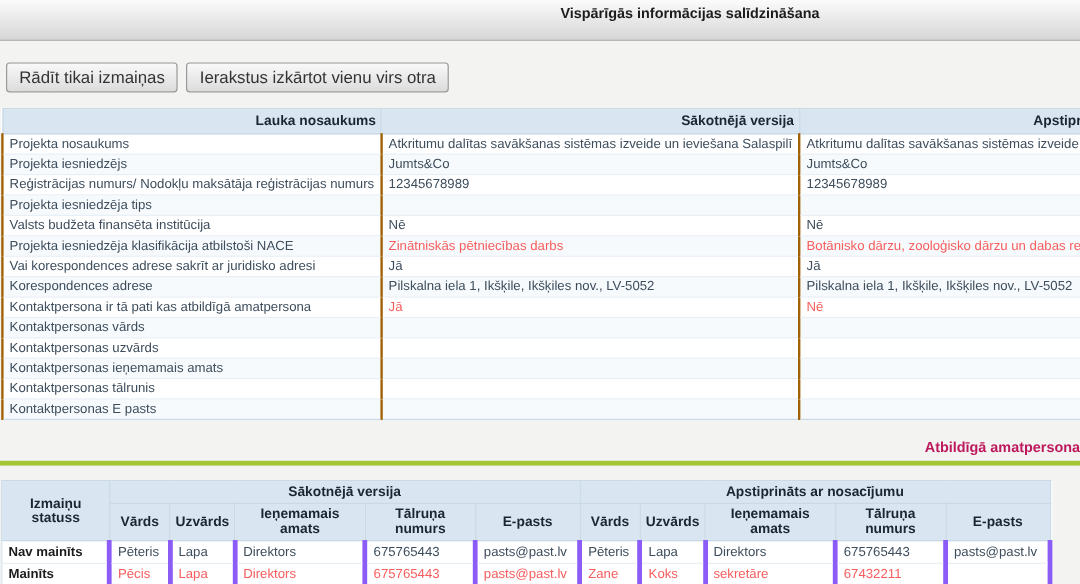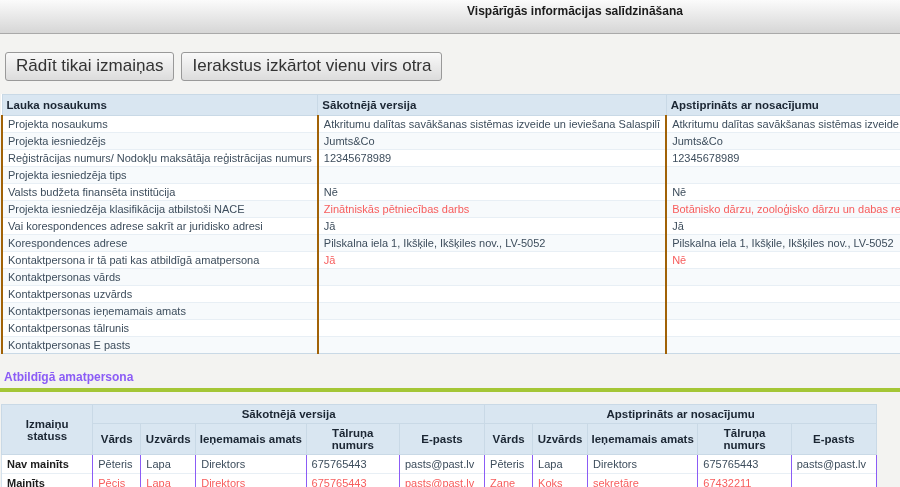--- a/index.html
+++ b/index.html
@@ -20,73 +20,73 @@
     padding-left: 250px; text-align: center;
     line-height: 22px; font-weight: bold; font-size: 12px; color: #1c1c1c;
   }
   
   .btn {
     display: inline-block;
     background: linear-gradient(#f9f9f9, #dcdcdc);
     border: 1px solid #999;
     border-radius: 3px;
     padding: 3px 10px 4px 10px;
-    font-size: 17px; color: #333;
+    font-size: 14px; color: #333;
     cursor: pointer;
   }
   .toolbar { margin: 18px 0 0 5px; }
   .toolbar .btn { margin-right: 4px; }
   
   table { border-collapse: collapse; }
   .cmp-table {
     width: 898px; margin: 13px 1px 0 1px;
     background: #fff;
     border: 1px solid #c9d9e6;
   }
   .cmp-table th {
     background: #d9e6f1;
     color: #1b2633; font-weight: bold; font-size: 11.5px;
-    text-align: left;
+    text-align: right;
     padding: 4px 4px;
     border: 1px solid #c9d9e6;
   }
   .cmp-table td {
     padding: 2px 5px;
     height: 17px;
     border-left: 2px solid #a16207;
     border-right: 1px solid #d4e1ec;
     border-top: 1px solid #e8eff5;
     white-space: nowrap; overflow: hidden;
   }
   .cmp-table tr:nth-child(even) td { background: #f7fafc; }
   .chg { color: #f75d5d; }
   
   .section-title {
     margin: 16px 0 4px 4px;
-    font-weight: bold; font-size: 12px; color: #8b5cf6;
+    font-weight: bold; font-size: 12px; color: #be185d; text-align: right;
   }
   .accent-line { height: 4px; width: 900px; background: #a4c636; }
   
   .off-table {
     width: 876px; margin: 12px 0 0 1px;
     background: #fff;
     border: 1px solid #b9d2e2;
   }
   .off-table th {
     background: #d9e6f1;
     color: #1b2633; font-weight: bold; font-size: 11.5px;
     text-align: center;
     padding: 3px 3px;
     border: 1px solid #c9d9e6;
   }
   .off-table td {
     padding: 3px 5px;
     height: 19px;
     border-left: 1px solid #d4e1ec;
-    border-right: 1px solid #8b5cf6;
+    border-right: 4px solid #8b5cf6;
     border-top: 1px solid #e8eff5;
     white-space: nowrap; overflow: hidden;
   }
   .off-table td.status { font-weight: bold; color: #1c1c1c; }
   .footer { margin: 6px 0 0 5px; }
 </style>
 </head>
 <body>
 
 <div class="titlebar">

